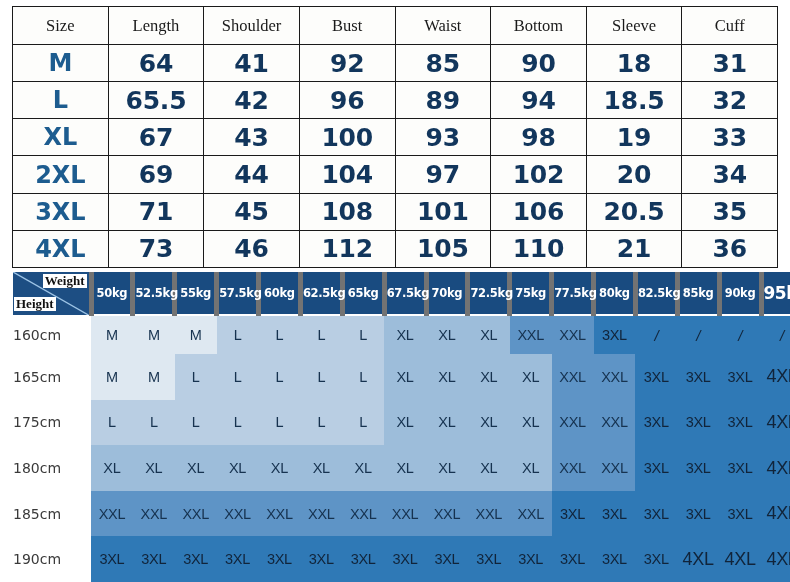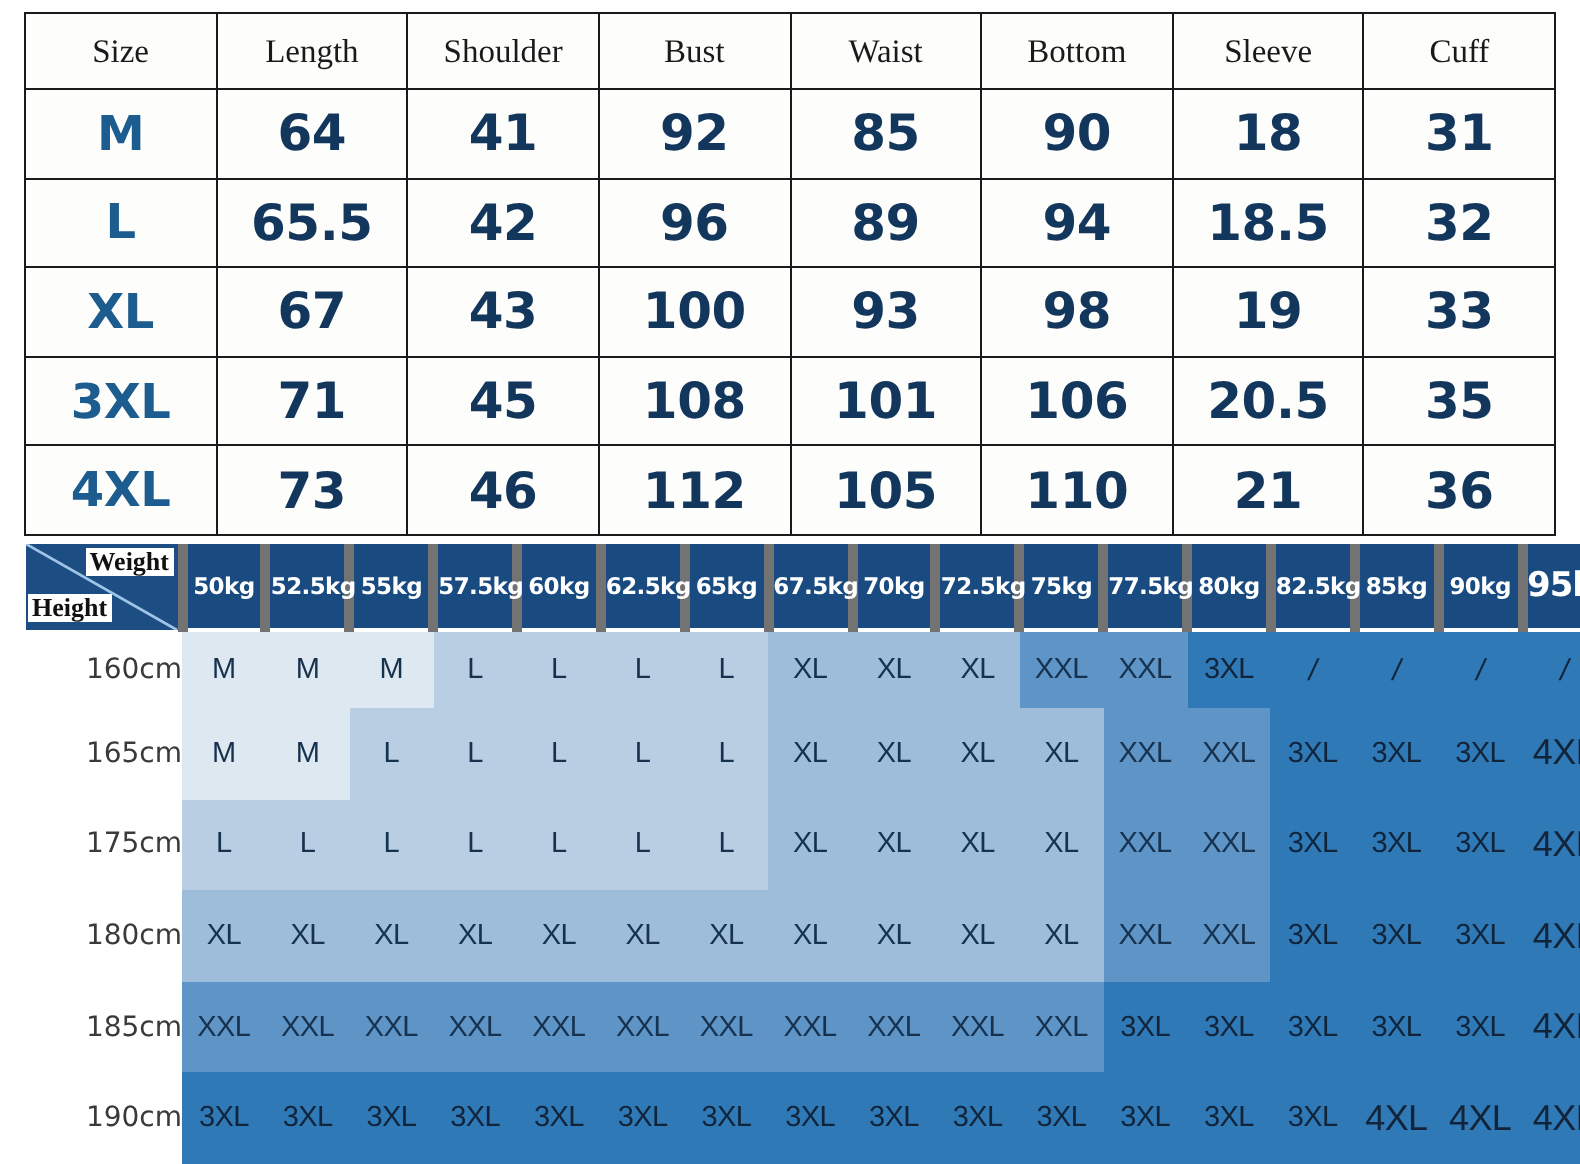--- a/index.html
+++ b/index.html
@@ -101,21 +101,21 @@
     letter-spacing: -0.3px;
   }
   th.wcol.big { font-size: 17px; letter-spacing: -0.5px; }
 
   td.hcol {
     width: 78px;
     background: #ffffff;
     color: #3a3a3a;
     font-family: "DejaVu Sans", sans-serif;
     font-size: 14px;
-    text-align: right;
+    text-align: left;
     padding-right: 7px;
     white-space: nowrap;
   }
 
   td.cell {
     text-align: center;
     font-family: "Liberation Sans", sans-serif;
     font-size: 14.5px;
     color: #16324f;
     letter-spacing: -0.3px;
@@ -174,20 +174,30 @@
           </tr>
           <tr>
             <td class="size-cell">XL</td>
             <td>67</td>
             <td>43</td>
             <td>100</td>
             <td>93</td>
             <td>98</td>
             <td>19</td>
             <td>33</td>
+          </tr>
+          <tr>
+            <td class="size-cell">2XL</td>
+            <td>69</td>
+            <td>44</td>
+            <td>104</td>
+            <td>97</td>
+            <td>102</td>
+            <td>20</td>
+            <td>34</td>
           </tr>
           <tr>
             <td class="size-cell">3XL</td>
             <td>71</td>
             <td>45</td>
             <td>108</td>
             <td>101</td>
             <td>106</td>
             <td>20.5</td>
             <td>35</td>

